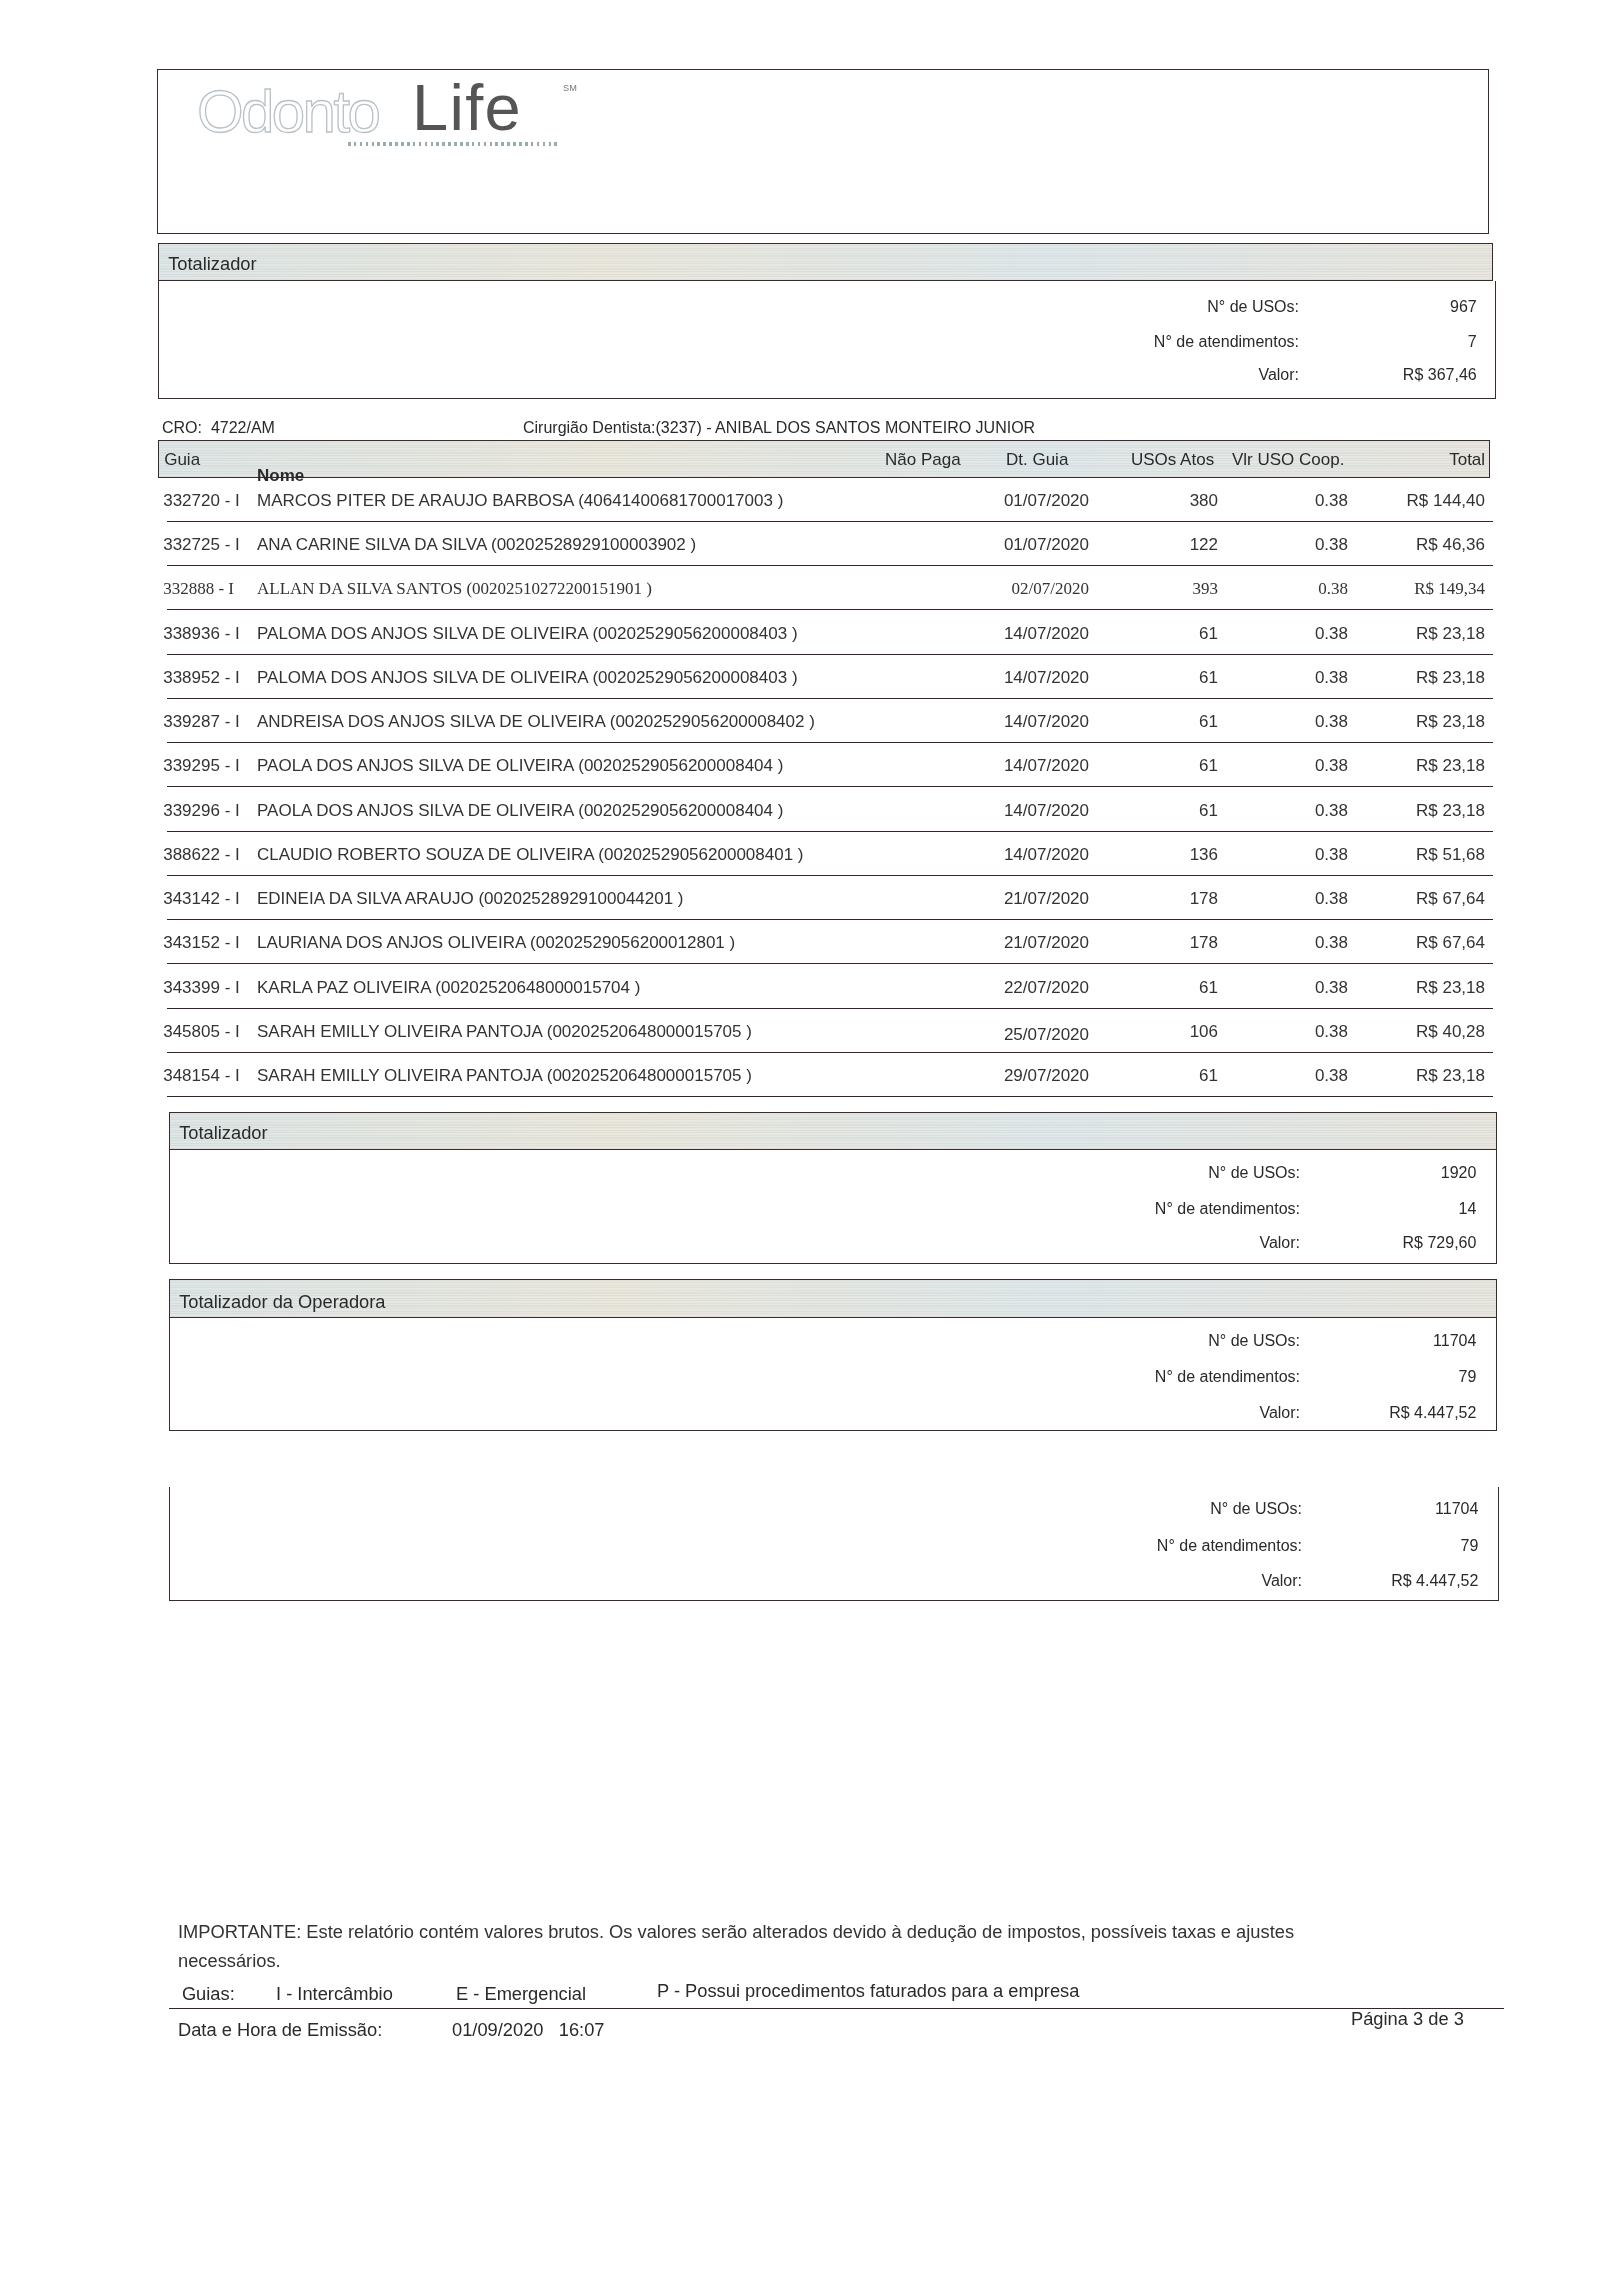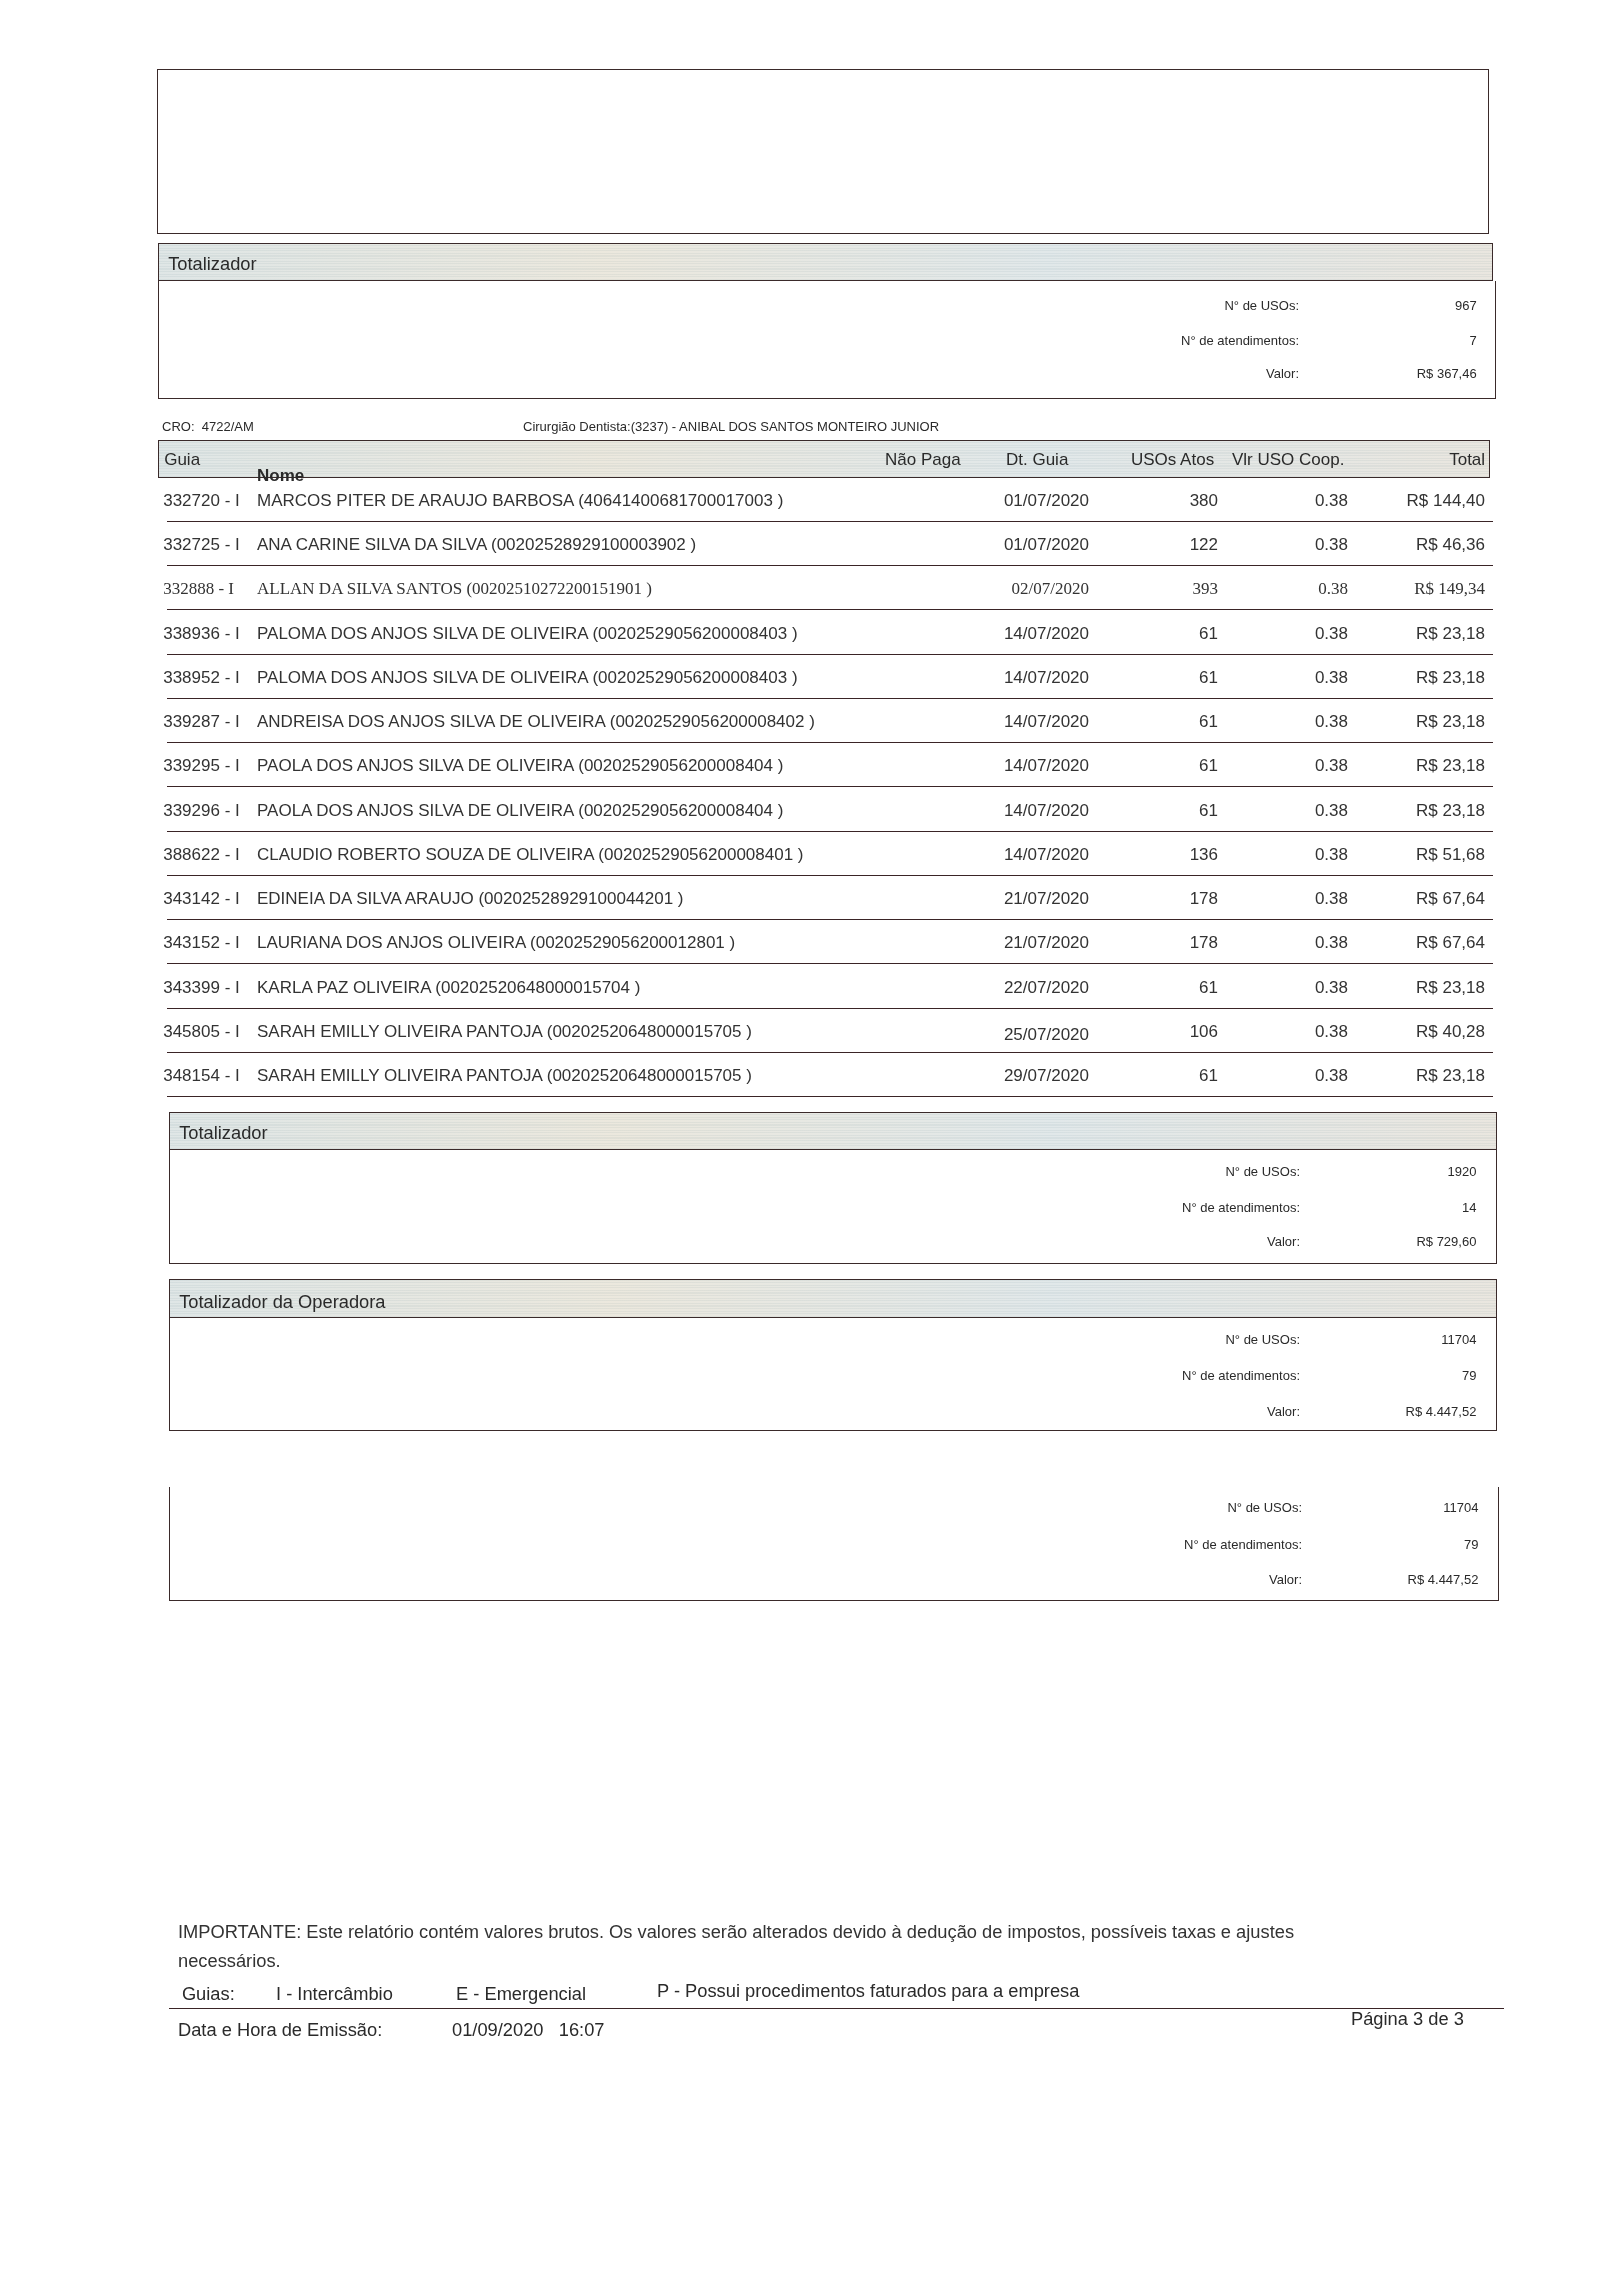--- a/index.html
+++ b/index.html
@@ -9,33 +9,39 @@
   .box { position:absolute; border:1.3px solid #3a2a2a; box-sizing:border-box; }
   .band { position:absolute; box-sizing:border-box;
           background: repeating-linear-gradient(90deg, #f1f3f4 0px, #eef2f2 2px, #f4f3ef 3.9px),
                       #f1f2f2;
           background-blend-mode: multiply; }
   .band-strong { background:
           linear-gradient(90deg, rgba(230,238,240,0.9), rgba(244,240,230,0.9), rgba(232,240,244,0.9), rgba(242,238,232,0.9)),
           repeating-linear-gradient(0deg, #e9eceb 0 1.3px, #f5f5f3 1.3px 2.6px); }
   .t28 { font-size:18.3px; }
   .t26 { font-size:17px; }
-  .t24 { font-size:13px; }
+  .t24 { font-size:16px; }
   .lbl-r { text-align:right; }
   .hline { position:absolute; height:1.3px; background:#3a2426; }
   .logo-odonto { font-size:60px; letter-spacing:-2.6px; color:transparent;
                  -webkit-text-stroke:1.3px #b9c2c8; font-family:"Liberation Sans", sans-serif; }
   .logo-life { font-size:65px; color:#555; font-weight:normal; font-family:"Liberation Sans", sans-serif; letter-spacing:1.3px; }
   .logo-tag { height:3.9px; background:repeating-linear-gradient(90deg,#9aa 0 2.6px, transparent 2.6px 5.9px); }
   .row-cell { position:absolute; font-size:17px; color:#333; white-space:nowrap; }
 </style>
 </head>
 <body>
 
 <div class="box" style="left:157px; top:69px; width:1332px; height:165px;">
+  <div class="abs" style="left:39px; top:9.2px; width:393px; height:72px;">
+    <span class="abs logo-odonto" style="left:0; top:-2.6px;">Odonto</span>
+    <span class="abs logo-life" style="left:215px; top:-9.2px;">Life</span>
+    <span class="abs" style="left:366px; top:3.9px; font-size:9.2px; color:#777;">SM</span>
+    <div class="abs logo-tag" style="left:151px; top:63px; width:209px;"></div>
+  </div>
 </div>
 
 <div class="abs" style="left:158px; top:243px; width:1335px; height:157px;">
   <div class="box band band-strong" style="left:0; top:0; width:1335px; height:38px;">
     <span class="abs t28" style="left:9.2px; top:9.2px;">Totalizador</span>
   </div>
   <div class="box" style="left:0; top:38px; width:1338px; height:118px; border-top:none;">
     <span class="abs t24 lbl-r" style="right:196px; top:17px;">N° de USOs:</span>
     <span class="abs t24 lbl-r" style="right:18.3px; top:17px;">967</span>
     <span class="abs t24 lbl-r" style="right:196px; top:52px;">N° de atendimentos:</span>

